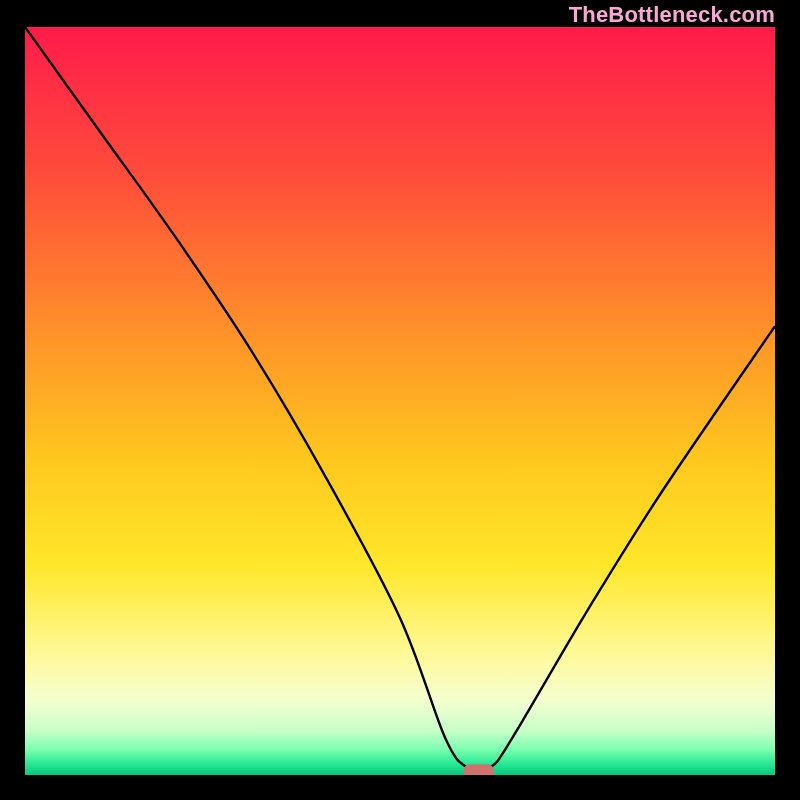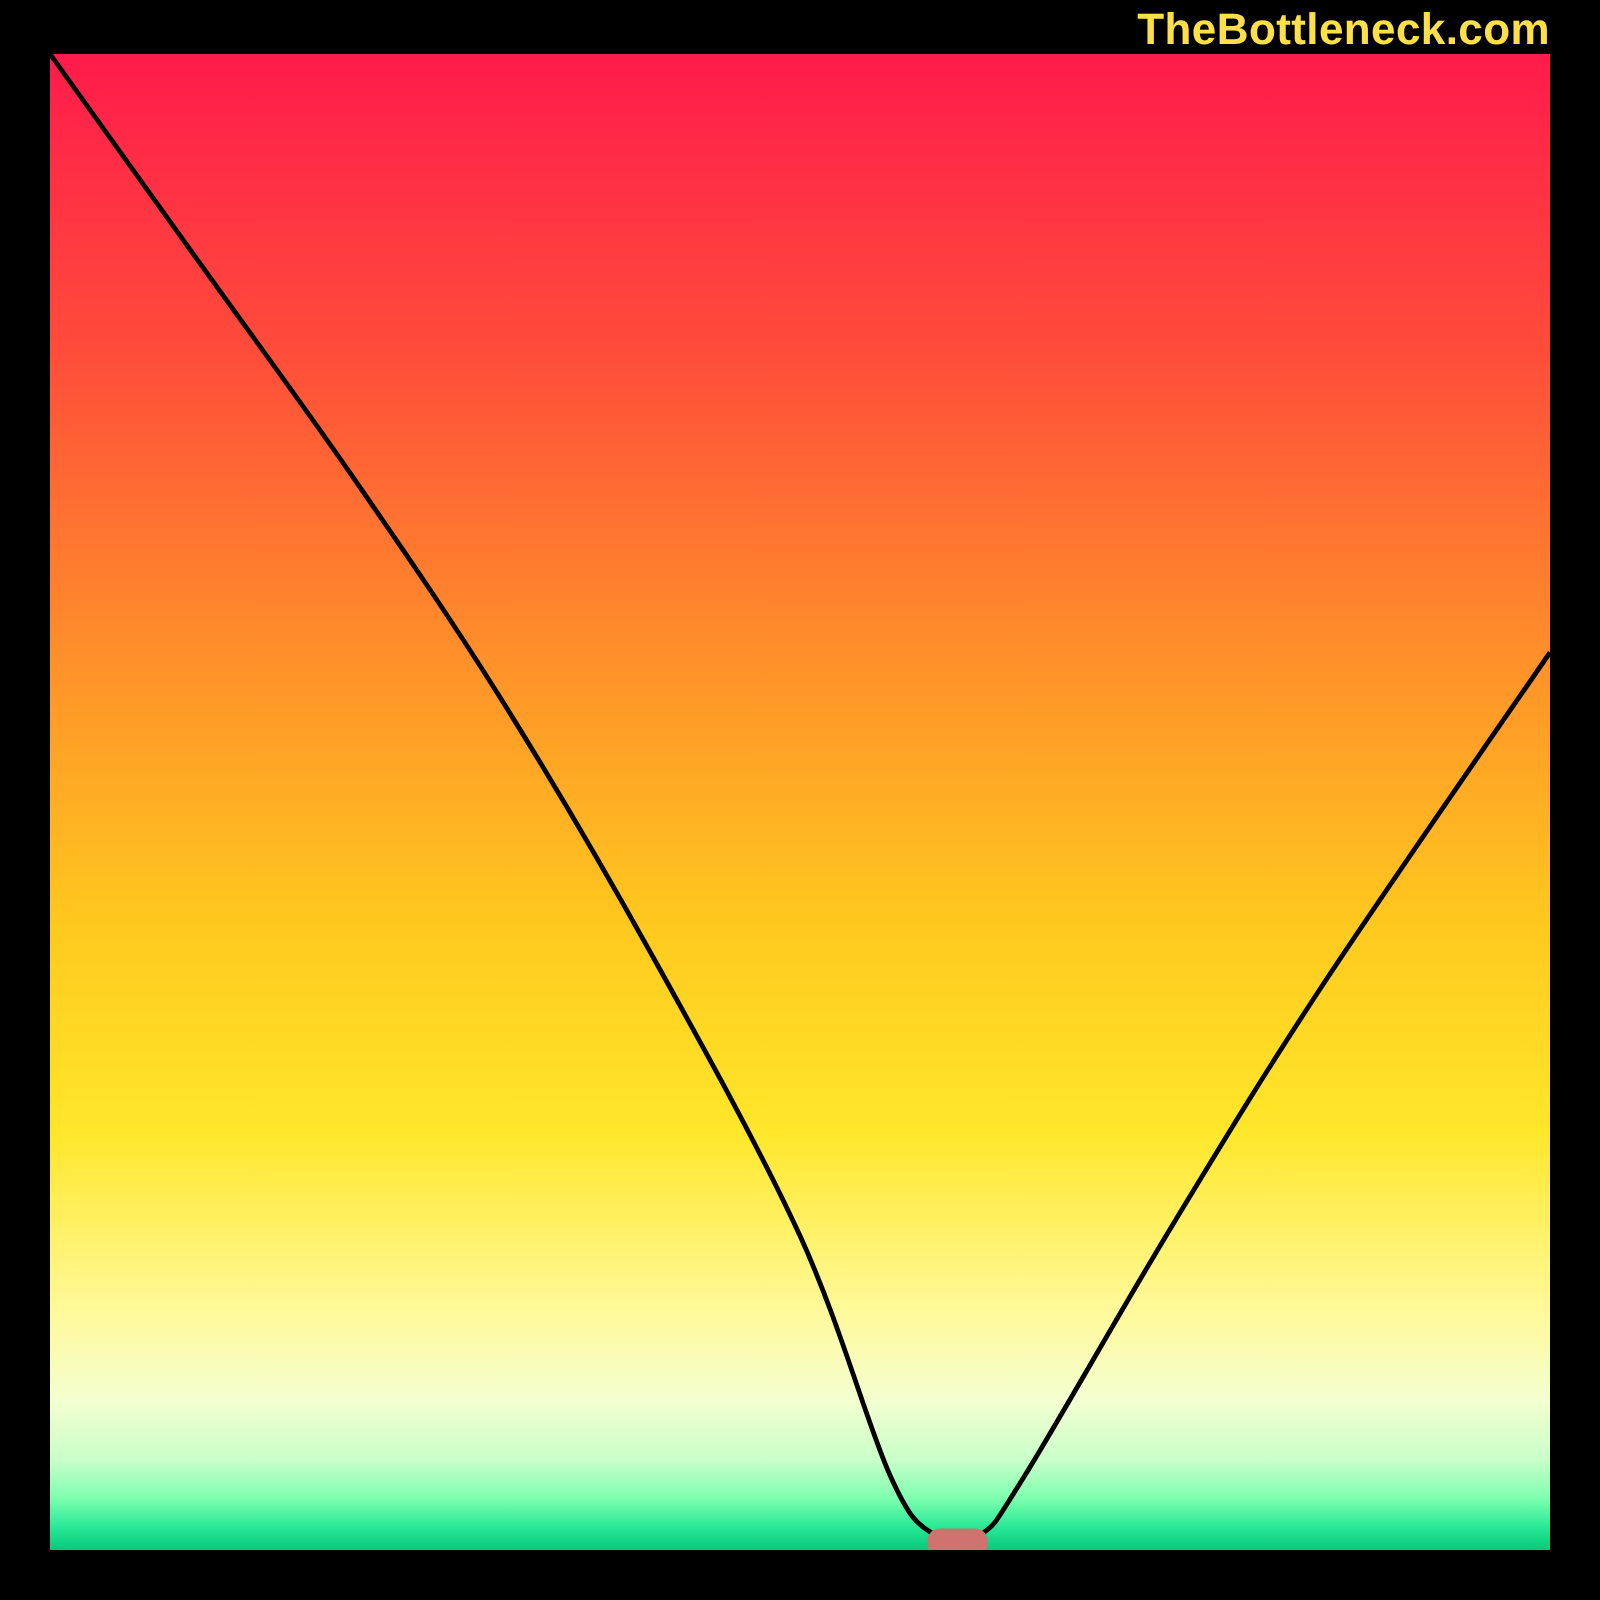--- a/index.html
+++ b/index.html
@@ -26,21 +26,21 @@
     height: 748px;
     overflow: hidden;
   }
   .watermark {
     position: absolute;
     top: 2px;
     right: 25px;
     font-family: Arial, Helvetica, sans-serif;
     font-size: 22px;
     font-weight: 600;
-    color: #fde047;
+    color: #f9a8d4;
     letter-spacing: 0.2px;
   }
   svg {
     display: block;
   }
 </style>
 </head>
 <body>
 
 <div class="frame">

